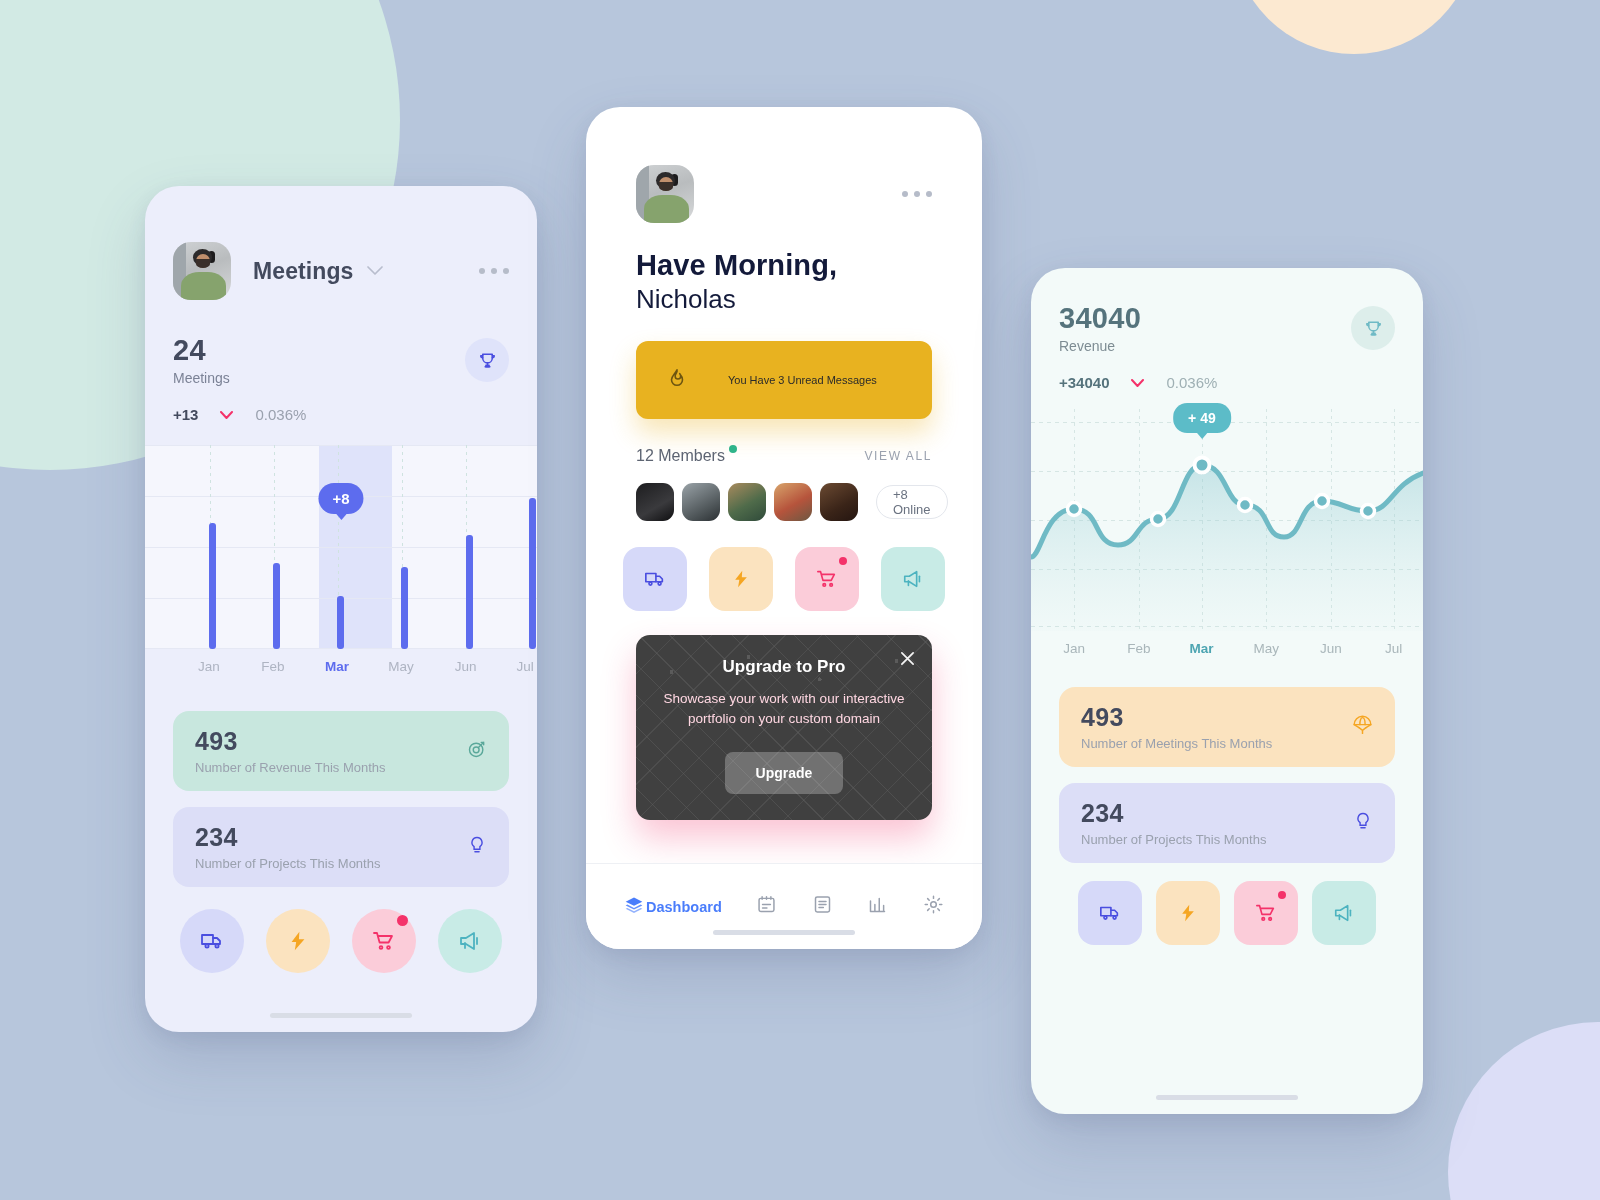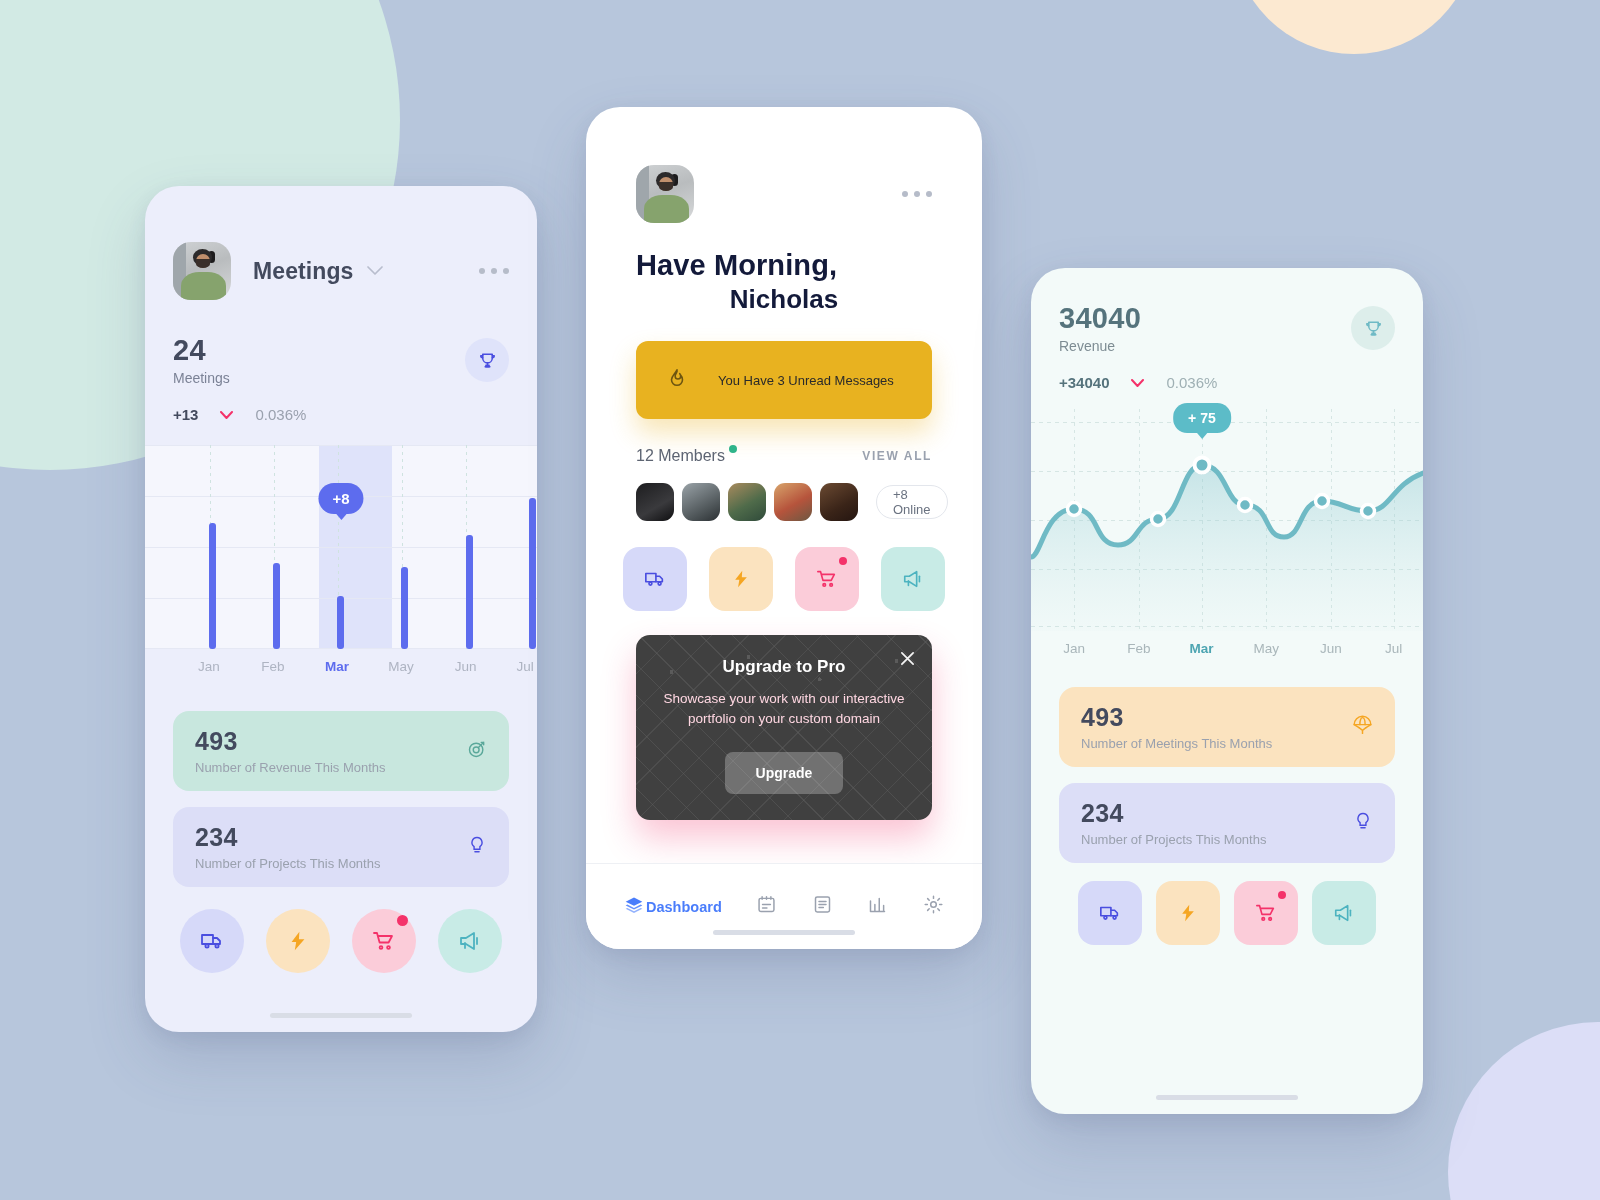--- a/index.html
+++ b/index.html
@@ -101,34 +101,34 @@
     width: 64px; height: 64px; display:flex; align-items:center; justify-content:center;
     position: relative;
   }
   .quick.circle { border-radius: 50%; }
   .quick.square { border-radius: 16px; }
   .quick .notif { position:absolute; width:11px; height:11px; border-radius:50%; background:#f4326a; top:6px; right:8px; }
 
   
   .greet { padding: 0 50px; margin-top: 26px; }
   .greet .l1 { font-size: 29px; font-weight: 700; color: #131a3a; letter-spacing:.1px; }
-  .greet .l2 { font-size: 26px; font-weight: 700; color: #131a3a; margin-top: 2px; text-align: center; }
+  .greet .l2 { font-size: 26px; font-weight: 400; color: #131a3a; margin-top: 2px; }
   .banner {
     margin: 26px 50px 0 50px; height: 78px; border-radius: 12px;
     background: #e8b220; display: flex; align-items: center; padding: 0 30px;
     box-shadow: 0 14px 26px rgba(232,178,32,.32);
   }
-  .banner-txt { font-size: 13px; color: #2a2a2a; margin-left: 30px; }
+  .banner-txt { font-size: 11px; color: #2a2a2a; margin-left: 40px; }
   .members-row { display: flex; align-items: center; padding: 0 50px; margin-top: 28px; }
   .members-txt { font-size: 16px; color: #5d6472; position: relative; }
   .members-txt .online-dot {
     position:absolute; right:-12px; top:-2px; width:8px; height:8px;
     border-radius:50%; background:#2fb48a;
   }
-  .view-all { margin-left: auto; font-size: 12px; letter-spacing: 1.6px; color: #9aa1ae; font-weight: 700; }
+  .view-all { margin-left: auto; font-size: 12px; letter-spacing: 1.6px; color: #9aa1ae; font-weight: 400; }
   .av-row { display:flex; align-items:center; gap: 8px; padding: 0 50px; margin-top: 18px; }
   .av-sm { width: 38px; height: 38px; border-radius: 11px; flex:none; }
   .online-pill {
     margin-left: 10px; height: 34px; padding: 0 16px; border-radius: 18px;
     border: 1px solid #e3e6ec; display:flex; align-items:center;
     font-size: 13px; color: #6a7280;
   }
   .upgrade-card {
     margin: 24px 50px 0 50px; border-radius: 14px; background: #404040;
     padding: 22px 26px 26px 26px; text-align:center; position: relative; overflow: hidden;
@@ -533,21 +533,21 @@
                C150,110 150,56 171,56 C196,56 194,96 214,96 C240,96 232,128 253,128
                C272,128 268,92 291,92 C312,92 315,102 337,102 C360,102 360,76 392,64" fill="none" stroke="#6fbac5" stroke-width="5" stroke-linecap="round" stroke-linejoin="round"></path>
       <circle cx="43" cy="100" r="6.5" fill="#6fbac5" stroke="#ffffff" stroke-width="3.5"></circle>
       <circle cx="127" cy="110" r="6.5" fill="#6fbac5" stroke="#ffffff" stroke-width="3.5"></circle>
       <circle cx="171" cy="56" r="7.5" fill="#6fbac5" stroke="#ffffff" stroke-width="4"></circle>
       <circle cx="214" cy="96" r="6.5" fill="#6fbac5" stroke="#ffffff" stroke-width="3.5"></circle>
       <circle cx="291" cy="92" r="6.5" fill="#6fbac5" stroke="#ffffff" stroke-width="3.5"></circle>
       <circle cx="337" cy="102" r="6.5" fill="#6fbac5" stroke="#ffffff" stroke-width="3.5"></circle>
     </svg>
 
-    <div class="line-tip" style="left:43.6%;top:-6px;">+ 75</div>
+    <div class="line-tip" style="left:43.6%;top:-6px;">+ 49</div>
   </div>
 
   <div class="axis axis-t">
     <span style="left:11%;">Jan</span>
     <span style="left:27.5%;">Feb</span>
     <span class="active" style="left:43.5%;">Mar</span>
     <span style="left:60%;">May</span>
     <span style="left:76.5%;">Jun</span>
     <span style="left:92.5%;">Jul</span>
   </div>

